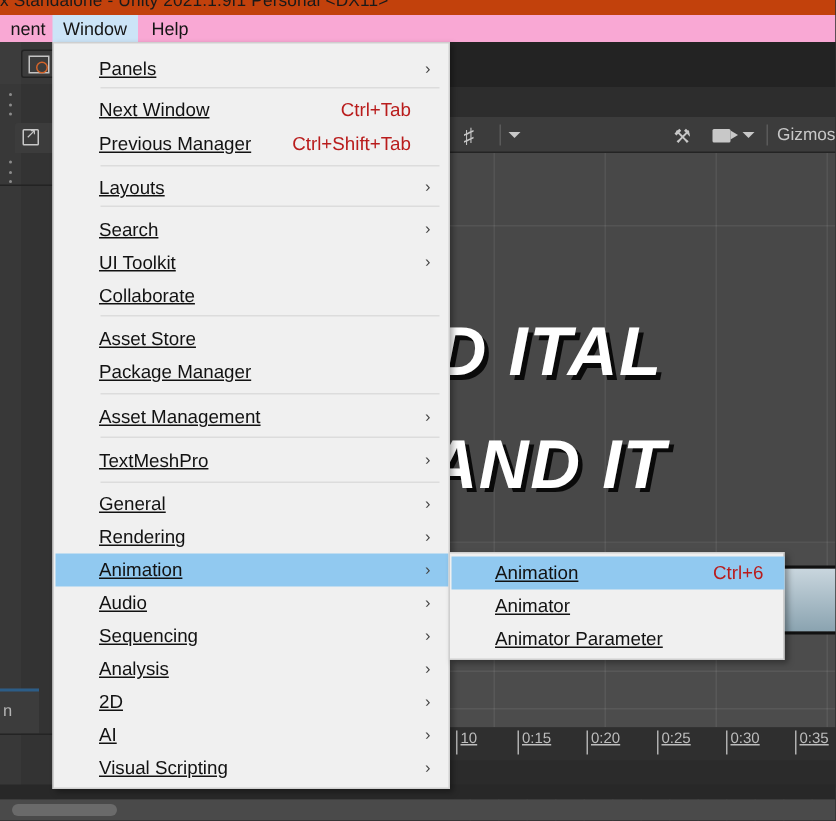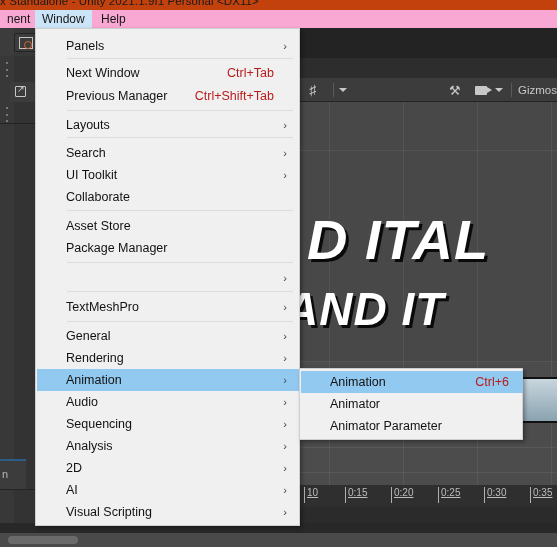--- a/index.html
+++ b/index.html
@@ -111,21 +111,21 @@
     background: #4c4c4c; overflow: hidden;
   }
   .grid-line-v { position: absolute; top: 0; width: 1px; height: 383px; background: rgba(255,255,255,0.07); }
   .grid-line-h { position: absolute; left: 0; width: 258px; height: 1px; background: rgba(255,255,255,0.07); }
   .scene-dark-band { position: absolute; left: 0; top: 0; width: 258px; height: 260px; background: #484848; }
   .big-text {
     position: absolute; color: #ffffff; font-style: italic; font-weight: bold;
     white-space: nowrap; letter-spacing: 1px;
     text-shadow: 3px 3px 0 rgba(0,0,0,0.85);
   }
-  .big-text.l1 { left: -8px; top: 105px; font-size: 56px; margin-left: 16px; }
+  .big-text.l1 { left: -8px; top: 105px; font-size: 46px; }
   .big-text.l2 { left: -14px; top: 180px; font-size: 46px; }
 
   .ui-button {
     position: absolute; left: 52px; top: 275px; width: 220px; height: 46px;
     background: linear-gradient(#c9d6de, #8aa3b0);
     border: 2px solid #111;
     display: flex; align-items: center; justify-content: center;
   }
   .ui-button span {
     font-size: 24px; color: #ffffff; font-weight: 500;
@@ -156,21 +156,21 @@
   .menu {
     position: absolute; left: 35px; top: 28px; width: 265px; height: 498px;
     background: #f0f0f0; border: 1px solid #cfcfcf;
     box-shadow: 2px 2px 4px rgba(0,0,0,0.35);
   }
   .menu-item {
     position: absolute; left: 1px; width: 263px; height: 22px;
     display: flex; align-items: center; font-size: 12.5px; color: #121212;
     white-space: nowrap;
   }
-  .menu-item .label { position: absolute; left: 29px; }
+  .menu-item .label { position: absolute; left: 29px; text-decoration: underline; }
   .menu-item .accel { position: absolute; right: 26px; color: #b91c1c; }
   .menu-item .chev {
     position: absolute; right: 13px; font-size: 11px; color: #454545;
   }
   .menu-item.highlight { background: #91c9f0; }
   .menu-sep {
     position: absolute; left: 31px; width: 226px; height: 1px; background: #dcdcdc;
   }
 
   
@@ -354,20 +354,21 @@
 
     <div class="menu-item" style="top:186px;">
       <span class="label">Asset Store</span>
     </div>
     <div class="menu-item" style="top:208px;">
       <span class="label">Package Manager</span>
     </div>
     <div class="menu-sep" style="top:233px;"></div>
 
     <div class="menu-item" style="top:238px;">
+      <span class="label">Asset Management</span>
       <span class="chev">›</span>
     </div>
     <div class="menu-sep" style="top:262px;"></div>
 
     <div class="menu-item" style="top:267px;">
       <span class="label">TextMeshPro</span>
       <span class="chev">›</span>
     </div>
     <div class="menu-sep" style="top:292px;"></div>
 

